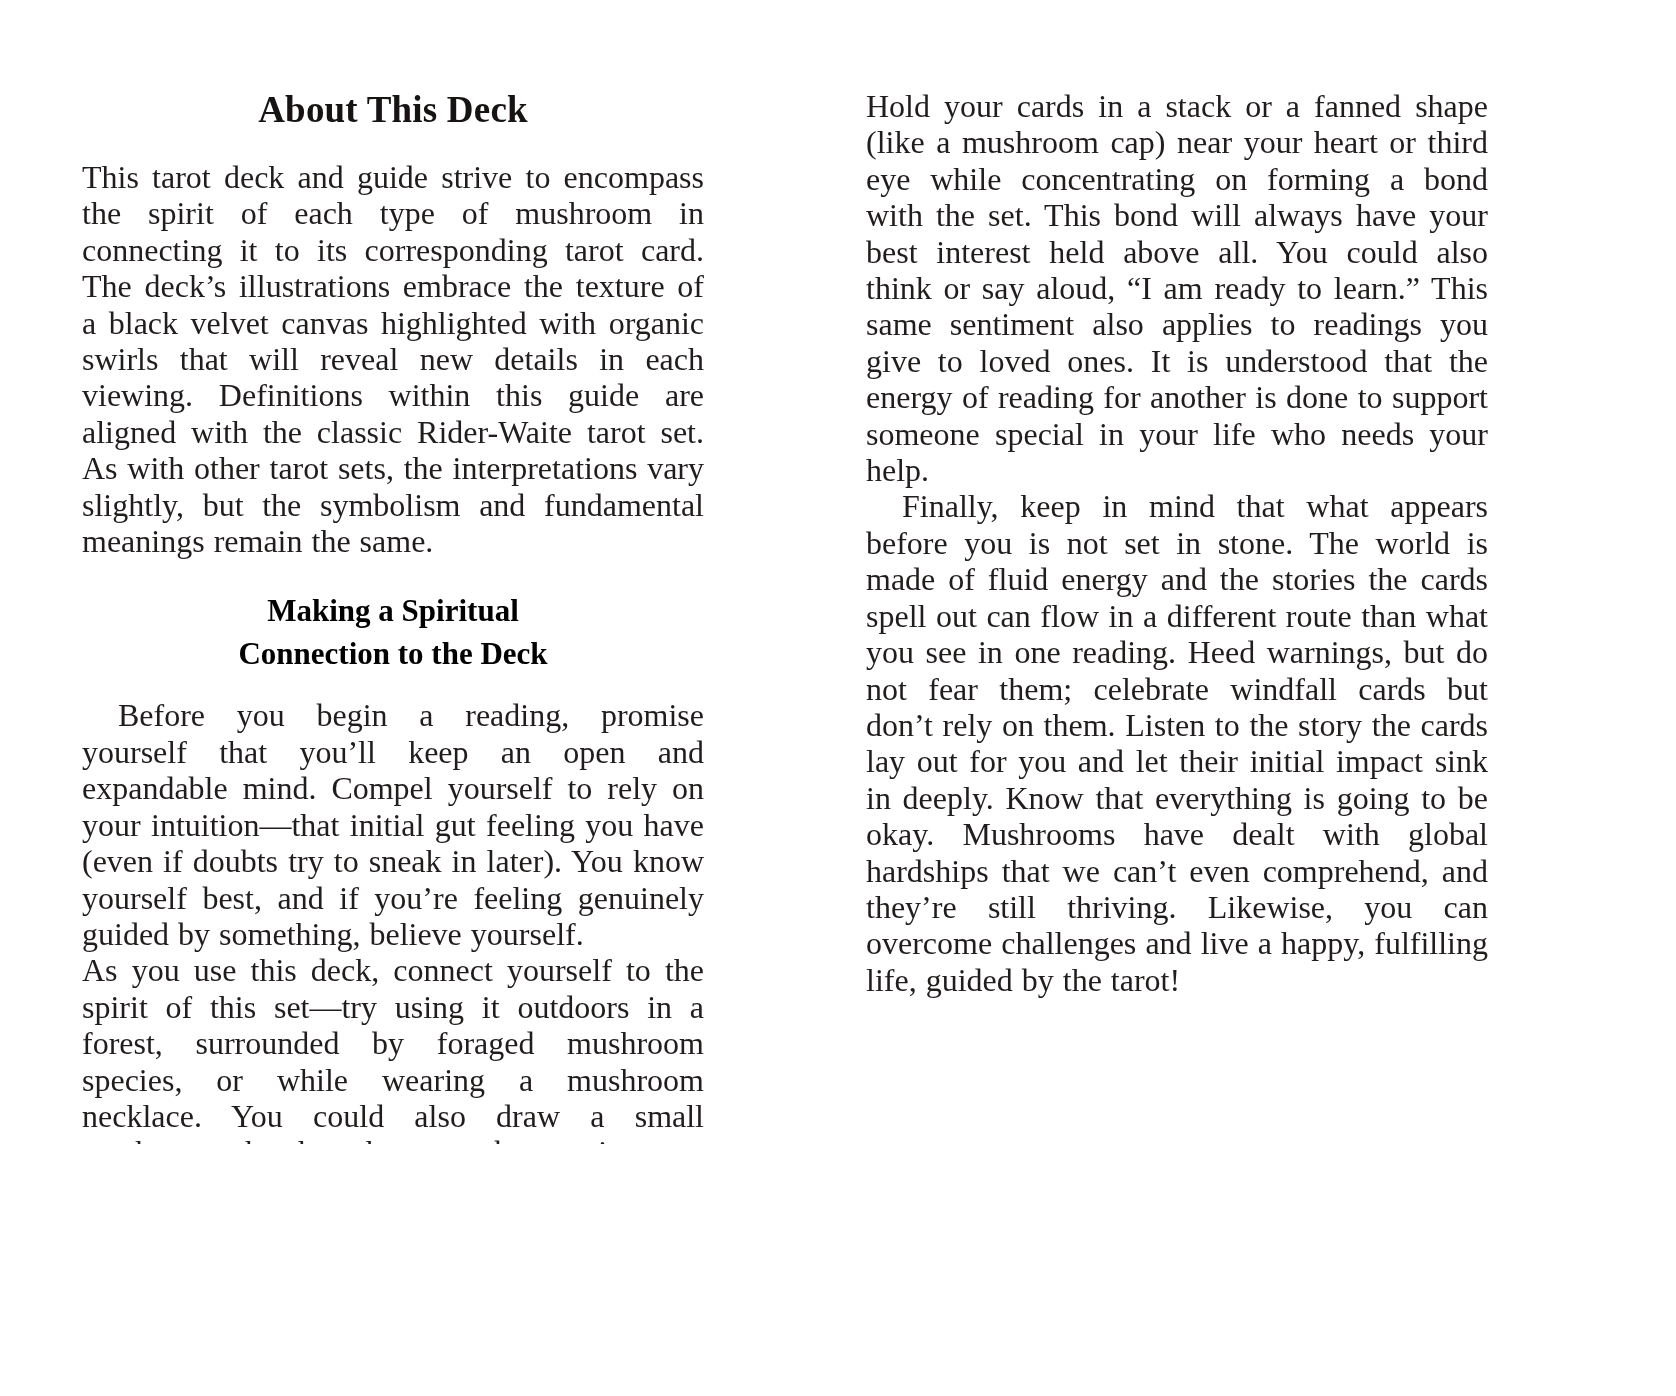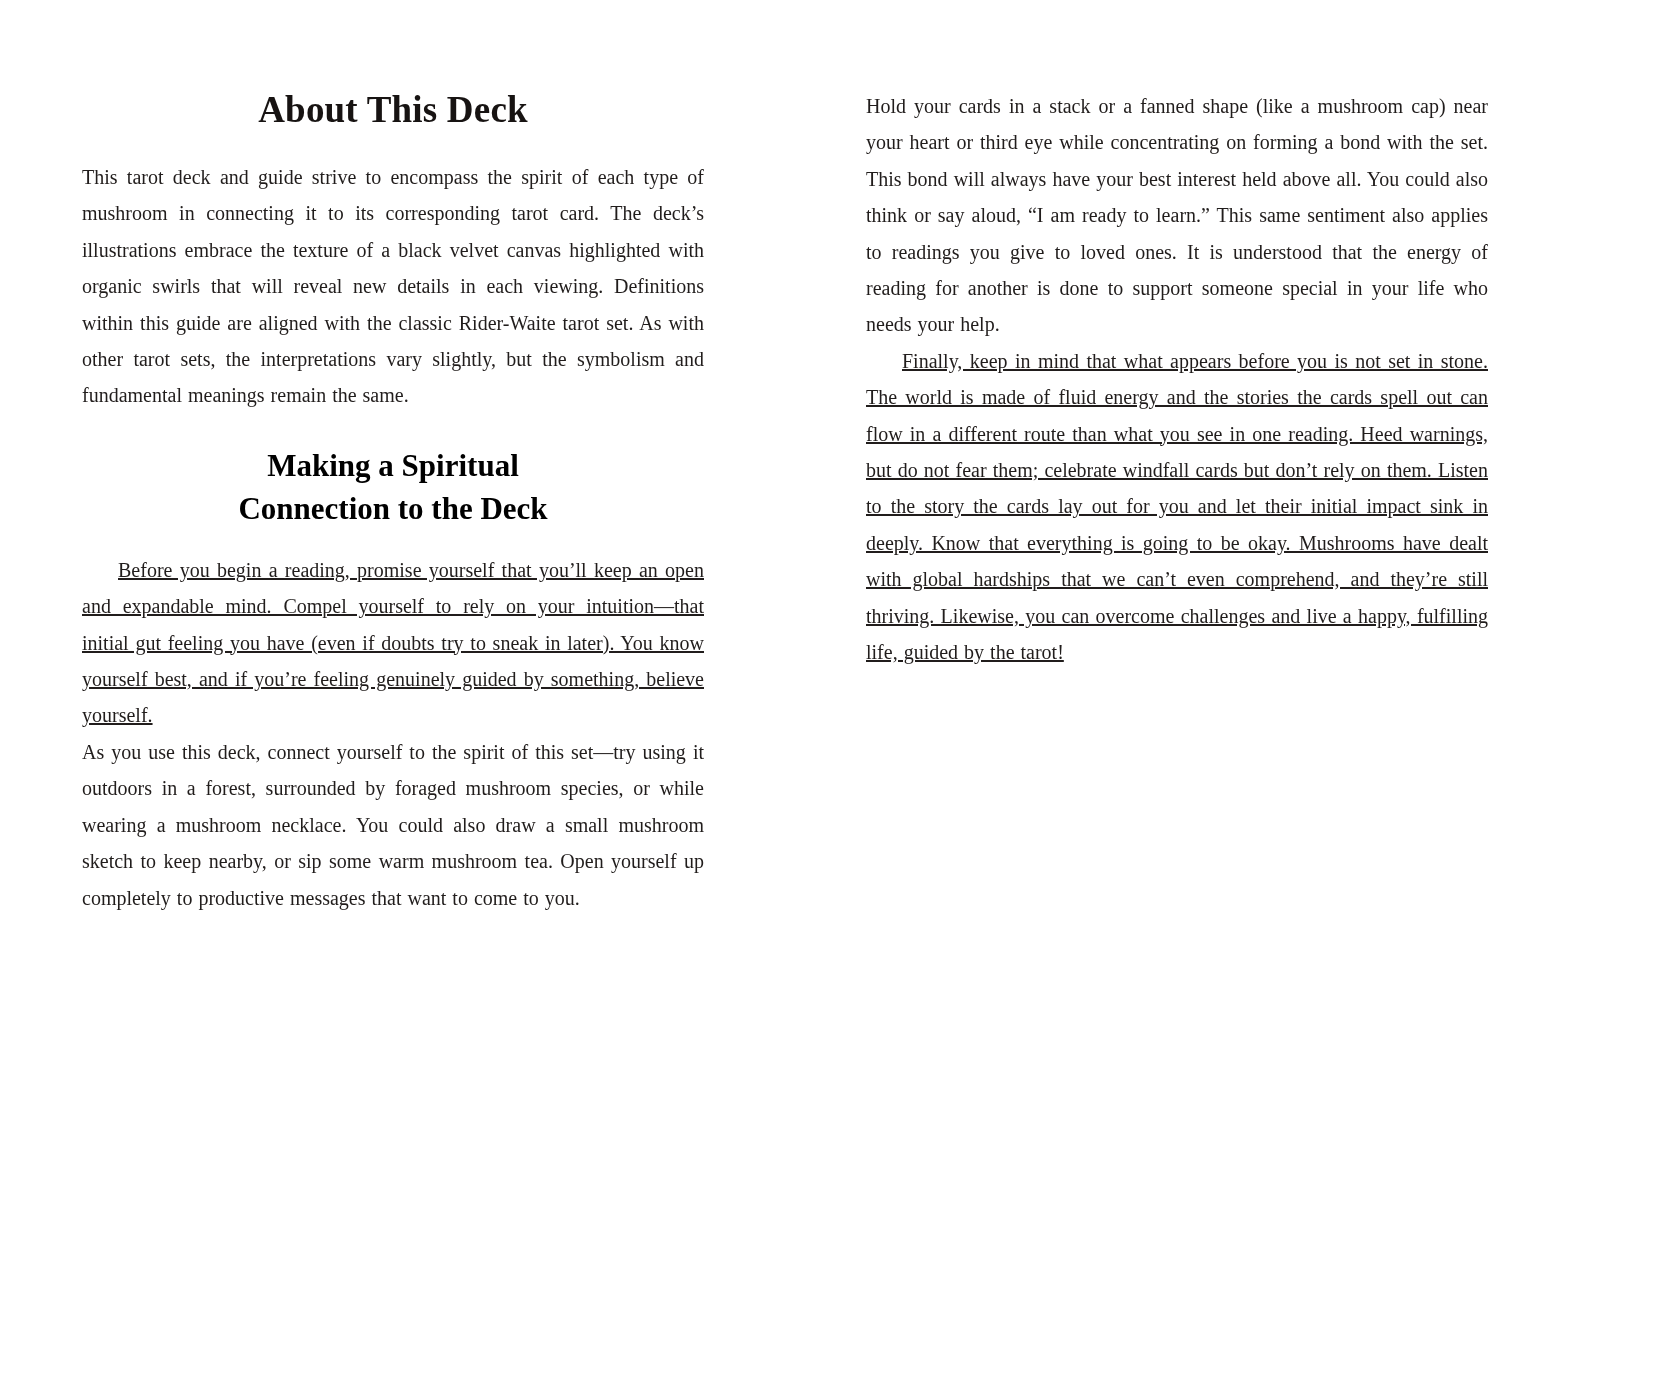--- a/index.html
+++ b/index.html
@@ -43,30 +43,29 @@
       line-height: 43px;
       font-weight: 700;
       text-align: center;
       white-space: pre-line;
       margin-top: 30px;
       margin-bottom: 22px;
       color: #000000;
     }
 
     .body-para {
-      font-size: 20px;
+      font-size: 32px;
       line-height: 36.4px;
       text-align: justify;
       text-justify: inter-word;
       word-spacing: 1px;
     }
 
     .body-para.indent {
       text-indent: 36px;
-      text-decoration: underline;
     }
 
     .page-number {
       position: absolute;
       top: 1224px;
       width: 622px;
       text-align: center;
       font-size: 23px;
       color: #8e8a88;
       letter-spacing: 0.5px;

